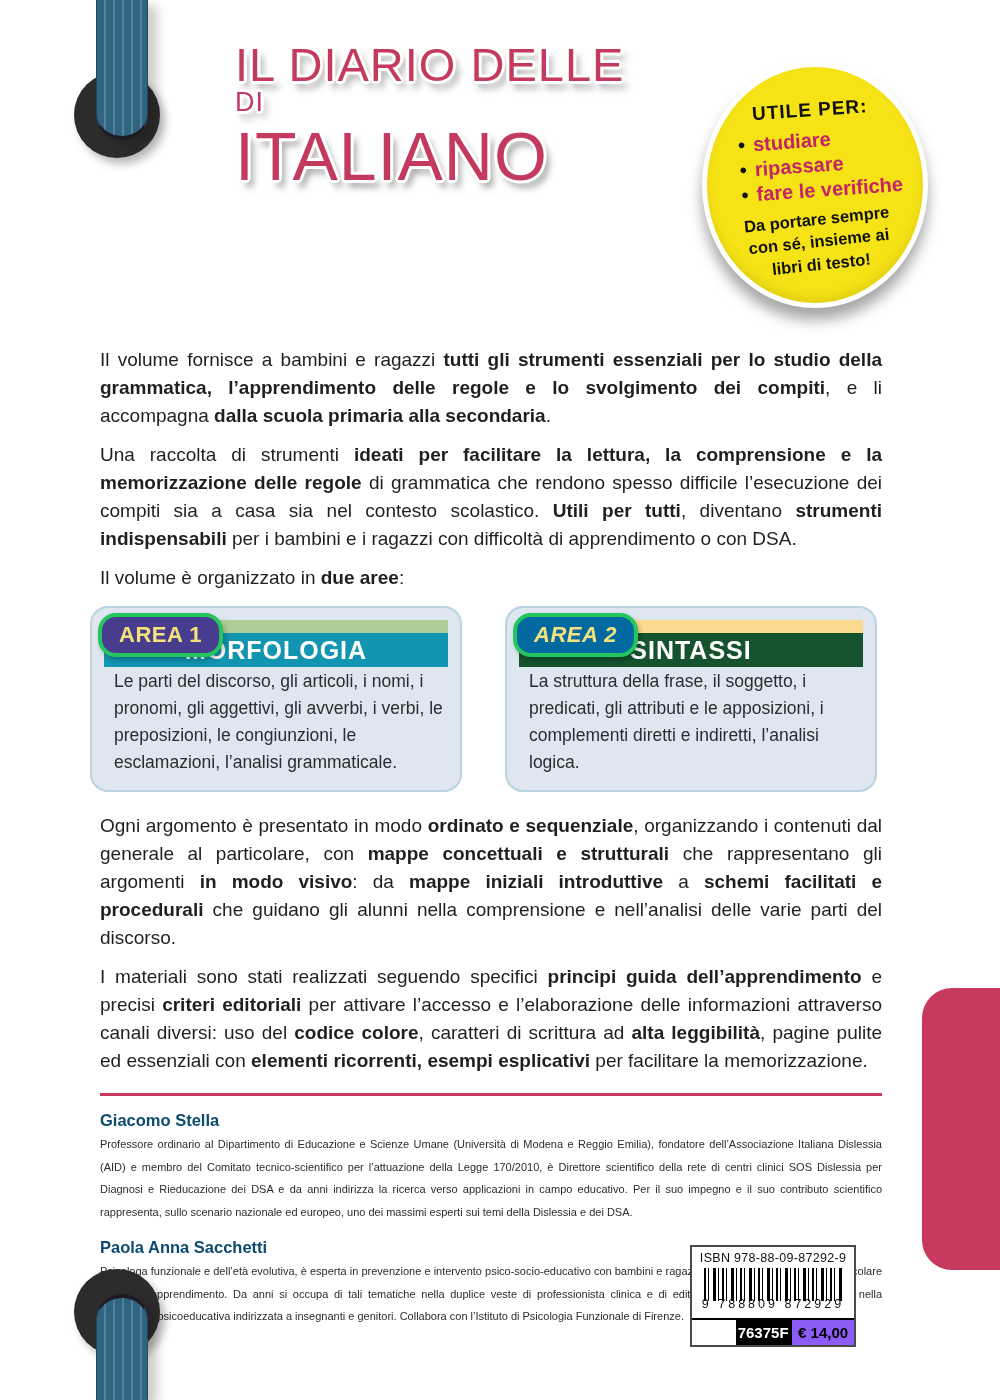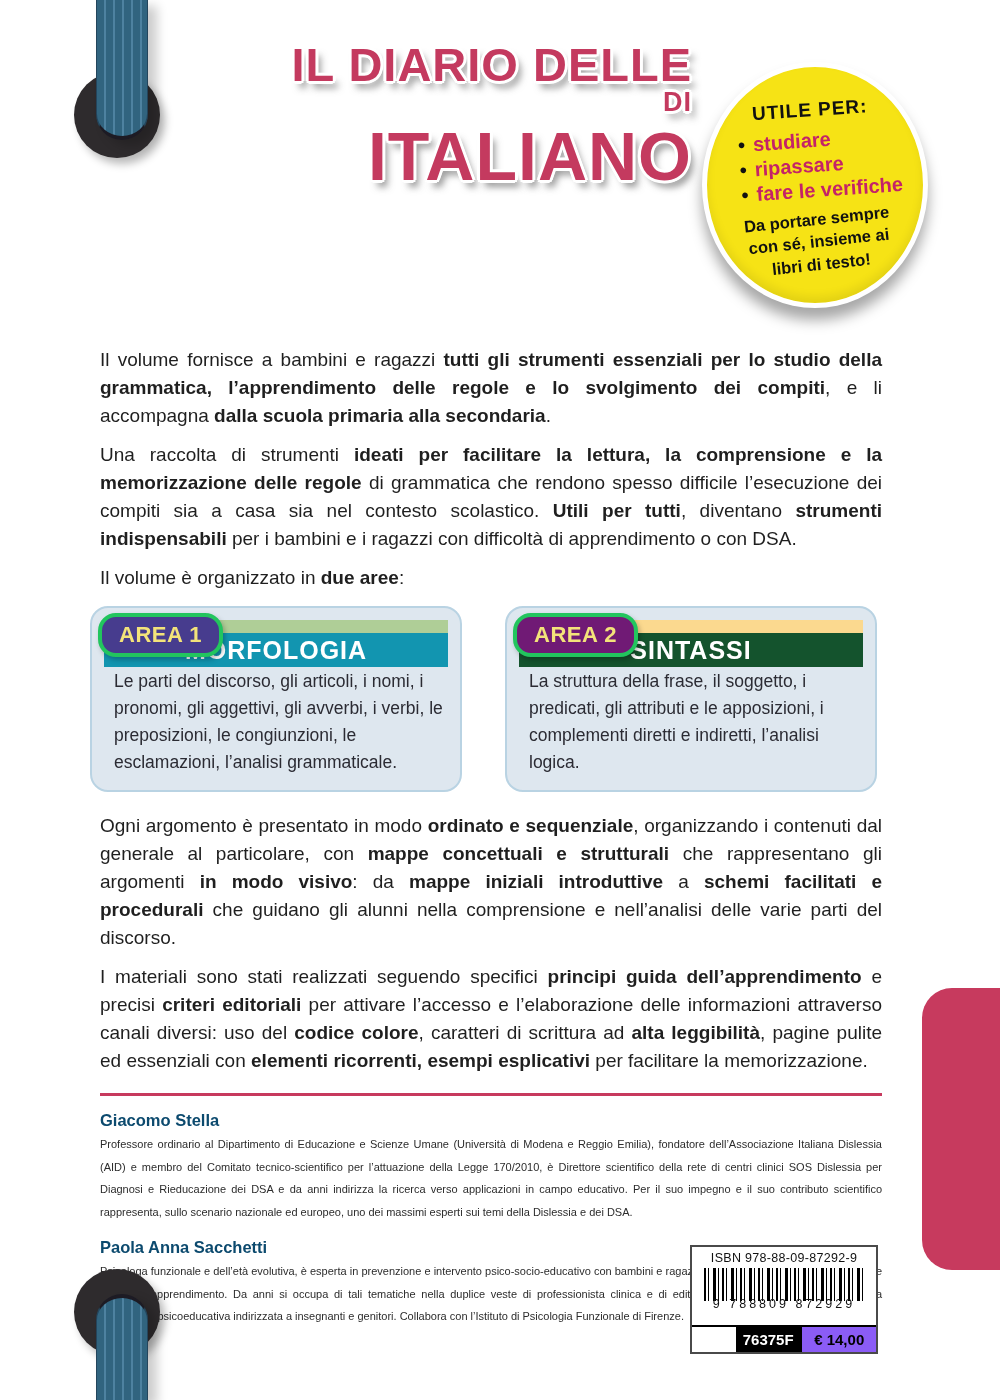--- a/index.html
+++ b/index.html
@@ -13,21 +13,21 @@
 
   
   .btn-circle{position:absolute;width:86px;height:86px;border-radius:50%;background:var(--c-button);box-shadow:5px 6px 9px rgba(0,0,0,.28);z-index:1;}
   .btn-top{left:74px;top:72px;}
   .btn-bottom{left:74px;top:1269px;}
   .strap{position:absolute;left:96px;width:52px;z-index:2;background:repeating-linear-gradient(90deg,var(--c-strap) 0 7px,var(--c-stripe) 7px 9px);box-shadow:9px 6px 11px rgba(0,0,0,.2);}
   .strap-top{top:0;height:140px;border-radius:0 0 26px 26px;border-bottom:4px solid #1d1b24;border-left:1px solid #24455c;border-right:1px solid #24455c;}
   .strap-bottom{top:1294px;height:106px;border-radius:26px 26px 0 0;border-top:4px solid #1d1b24;border-left:1px solid #24455c;border-right:1px solid #24455c;}
 
   
-  .title{position:absolute;left:248px;top:40px;width:444px;text-align:right;font-weight:700;color:var(--c-title);letter-spacing:1px;
+  .title{position:absolute;left:235px;top:40px;width:444px;text-align:left;font-weight:400;color:var(--c-title);letter-spacing:1px;
     text-shadow:-2px -2px 0 #fff,2px -2px 0 #fff,-2px 2px 0 #fff,2px 2px 0 #fff,0 3px 0 #fff,0 -3px 0 #fff,3px 0 0 #fff,-3px 0 0 #fff,5px 7px 7px rgba(70,70,70,.55);}
   .title-l1{font-size:47px;line-height:1.05;}
   .title-l2{font-size:79px;line-height:1.0;margin-top:6px;}
   .title-l3{font-size:27px;line-height:1.0;}
   .title-l4{font-size:68px;line-height:1.0;margin-top:6px;}
 
   
   .badge{position:absolute;left:702px;top:62px;width:226px;height:246px;border-radius:50%;background:var(--c-badge);
     border:5px solid #fff;box-shadow:0 12px 14px rgba(0,0,0,.35),inset 0 -6px 10px rgba(0,0,0,.08);z-index:3;}
   .badge-inner{position:absolute;inset:0;transform:rotate(-4deg);padding-top:32px;}
@@ -54,24 +54,24 @@
 
   
   .rule{height:3px;background:var(--c-rule);margin-top:18px;}
   .author-name{font-weight:700;font-size:16.5px;margin:15px 0 3px;color:#0c4a6e;}
   .author-bio{font-size:11px;line-height:22.5px;text-align:justify;color:#2c2c2c;}
 
   
   .side-tab{position:absolute;left:922px;top:988px;width:78px;height:282px;background:var(--c-tab);border-radius:30px 0 0 30px;}
 
   
-  .bc-box{position:absolute;left:690px;top:1245px;width:188px;background:#fff;border:2px solid #4a4a4a;z-index:4;}
+  .bc-box{position:absolute;left:690px;top:1245px;width:166px;background:#fff;border:2px solid #4a4a4a;z-index:4;}
   .bc-isbn{font-size:12.5px;text-align:center;padding:4px 0 3px;letter-spacing:.3px;color:#111;}
   .bc-bars{height:34px;margin:0 12px;background:repeating-linear-gradient(90deg,#000 0 2px,#fff 2px 4px,#000 4px 5px,#fff 5px 9px,#000 9px 12px,#fff 12px 14px,#000 14px 15px,#fff 15px 18px);}
-  .bc-digits{text-align:center;font-size:12.5px;letter-spacing:3px;color:#111;margin-top:-5px;background:linear-gradient(#fff0 0 4px,#fff 4px);padding-bottom:14px;}
+  .bc-digits{text-align:center;font-size:12.5px;letter-spacing:3px;color:#111;margin-top:-5px;background:linear-gradient(#fff0 0 4px,#fff 4px);padding-bottom:7px;}
   .bc-row{display:flex;border-top:2px solid #000;padding-left:44px;}
   .bc-code{flex:0 0 46%;background:#000;color:#fff;font-weight:700;font-size:15px;text-align:center;padding:4px 0;}
   .bc-price{flex:1;background:#8b5cf6;color:#000;font-weight:700;font-size:15px;text-align:center;padding:4px 0;border-left:2px solid #000;}
 </style>
 </head>
 <body>
 
 <div class="btn-circle btn-top"></div>
 <div class="strap strap-top"></div>
 <div class="btn-circle btn-bottom"></div>
@@ -117,21 +117,21 @@
         <div class="area-strip" style="background: rgb(175, 206, 151);"></div>
         <div class="area-bar" style="background: rgb(18, 149, 176);">MORFOLOGIA</div>
         <div class="area-pill" style="background: rgb(71, 60, 142); color: rgb(243, 227, 122);">AREA 1</div>
       </div>
       <div class="area-text">Le parti del discorso, gli articoli, i nomi, i pronomi, gli aggettivi, gli avverbi, i verbi, le preposizioni, le congiunzioni, le esclamazioni, l’analisi grammaticale.</div>
     </div>
     <div class="area-box">
       <div class="area-head">
         <div class="area-strip" style="background: rgb(251, 217, 143);"></div>
         <div class="area-bar" style="background: #14532d;">SINTASSI</div>
-        <div class="area-pill" style="background: #701a75; color: rgb(243, 227, 122);">AREA 2</div>
+        <div class="area-pill" style="background: #0369a1; color: rgb(243, 227, 122); font-style: italic;">AREA 2</div>
       </div>
       <div class="area-text">La struttura della frase, il soggetto, i predicati, gli attributi e le apposizioni, i complementi diretti e indiretti, l’analisi logica.</div>
     </div>
   </div>
 
   <p class="para"><span>Ogni argomento è presentato in modo </span><b>ordinato e sequenziale</b><span>, organizzando i contenuti dal generale al particolare, con </span><b>mappe concettuali e strutturali</b><span> che rappresentano gli argomenti </span><b>in modo visivo</b><span>: da </span><b>mappe iniziali introduttive</b><span> a </span><b>schemi facilitati e procedurali</b><span> che guidano gli alunni nella comprensione e nell’analisi delle varie parti del discorso.</span></p>
   <p class="para"><span>I materiali sono stati realizzati seguendo specifici </span><b>principi guida dell’apprendimento</b><span> e precisi </span><b>criteri editoriali</b><span> per attivare l’accesso e l’elaborazione delle informazioni attraverso canali diversi: uso del </span><b>codice colore</b><span>, caratteri di scrittura ad </span><b>alta leggibilità</b><span>, pagine pulite ed essenziali con </span><b>elementi ricorrenti, esempi esplicativi</b><span> per facilitare la memorizzazione.</span></p>
 
   <div class="rule"></div>
 

